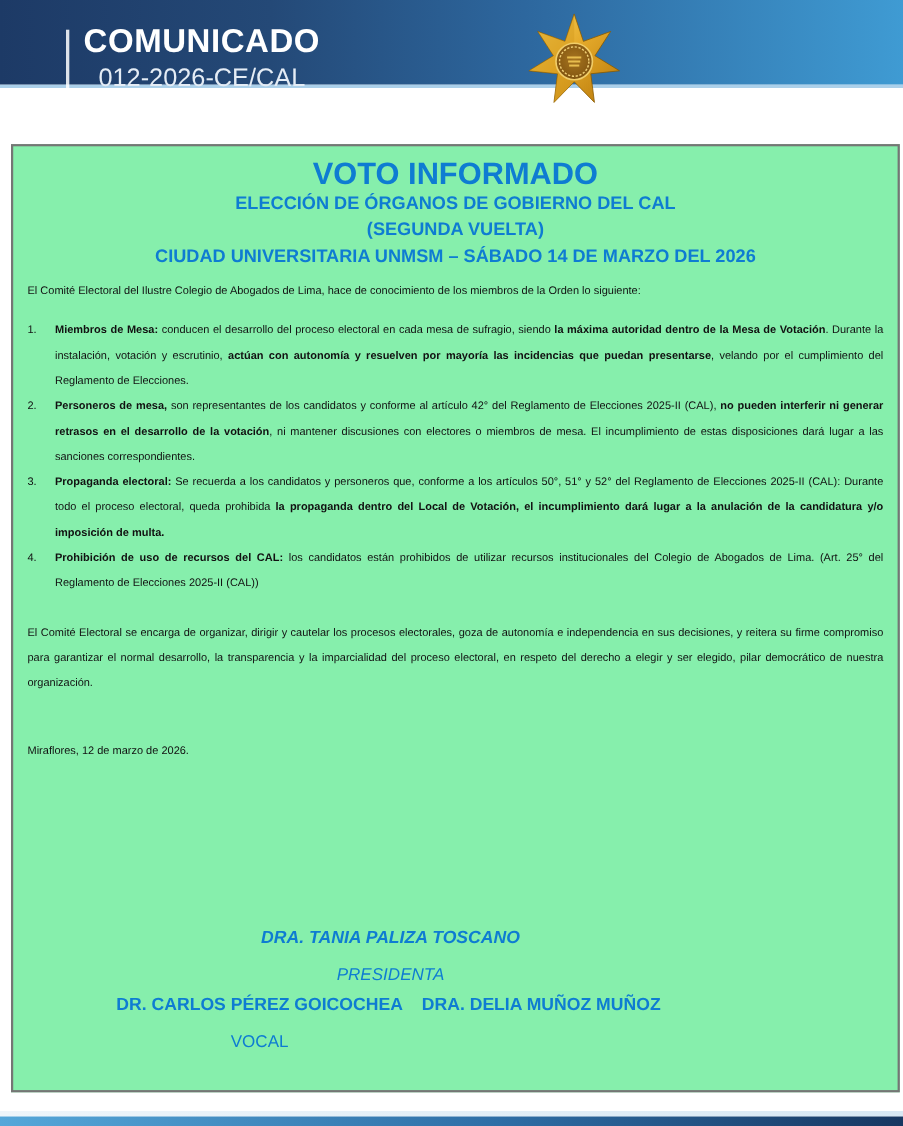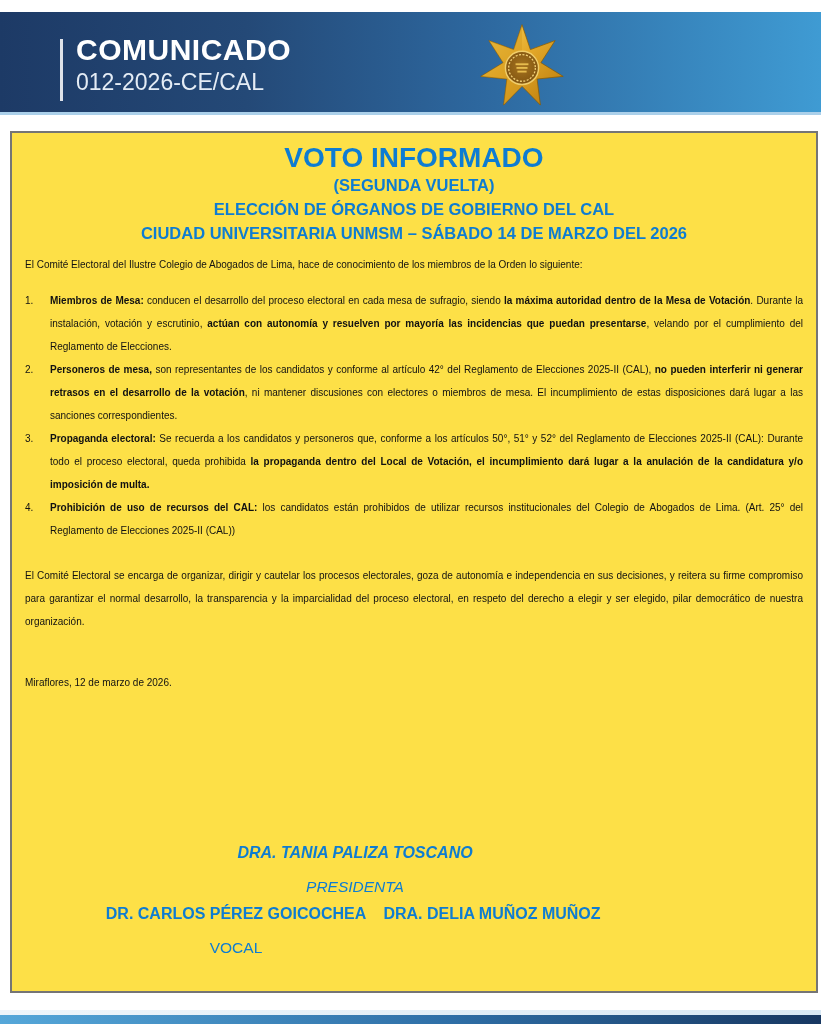--- a/index.html
+++ b/index.html
@@ -4,39 +4,40 @@
 <style>
   * { margin:0; padding:0; box-sizing:border-box; }
   html,body { background:#ffffff; }
   .page {
     position:relative; width:821px; height:1024px; overflow:hidden;
     background:#ffffff; font-family:"Liberation Sans", sans-serif;
   }
 
   
   .band {
-    position:absolute; top:12px; left:0; width:821px; height:103px;
+    position:absolute; top:0; left:0; width:821px; height:80px;
     background:linear-gradient(90deg,#1d3a66 0%, #244977 30%, #2d679e 58%, #3f9bd3 100%);
     border-bottom:3px solid #abd0ea;
+    text-align:center;
   }
   .band-vline { position:absolute; left:60px; top:27px; width:3px; height:62px; background:rgba(255,255,255,.85); }
   .band-titles { position:absolute; left:76px; top:22px; color:#ffffff; }
   .band-title { font-size:30px; font-weight:bold; letter-spacing:.5px; line-height:32px; }
   .band-sub   { font-size:23px; color:#e4ecf5; line-height:28px; margin-top:2px; }
 
   .logo { position:absolute; left:476px; top:3px; width:92px; height:104px; }
 
   .org { position:absolute; left:592px; top:27px; }
   .org-line { font-size:16px; font-weight:bold; color:#1c3865; letter-spacing:3px; word-spacing:6px; line-height:18px; }
   .org-unit { margin-top:6px; font-size:15px; font-weight:bold; color:#ffffff; letter-spacing:.8px; }
 
   
   .doc {
     position:absolute; left:10px; top:131px; width:808px; height:862px;
-    border:2px solid #757575; background:#fde047; padding:10px 13px 0 13px;
+    border:2px solid #757575; background:#86efac; padding:10px 13px 0 13px;
   }
   .doc-title { text-align:center; color:#0e7cd2; font-weight:bold; font-size:28px; line-height:30px; }
   .doc-sub   { text-align:center; color:#0e7cd2; font-weight:bold; font-size:16.5px; line-height:24px; }
 
   .body-text { font-size:10px; line-height:23px; color:#111111; }
   .intro   { margin-top:8px;  text-align:justify; }
   .closing { margin-top:22px; text-align:justify; }
   .dateline{ margin-top:38px; }
 
   .list { margin-top:13px; }
@@ -89,22 +90,22 @@
       <circle cx="50" cy="53" r="14.5" fill="none" stroke="#f3d27a" stroke-width="1.4" stroke-dasharray="2.2 1.6"></circle>
       <rect x="43" y="48" width="14" height="2" fill="#e7bc4e"></rect>
       <rect x="44" y="52" width="12" height="2" fill="#e7bc4e"></rect>
       <rect x="45" y="56" width="10" height="2" fill="#e7bc4e"></rect>
     </svg>
 
   </div>
 
   <div class="doc">
     <div class="doc-title">VOTO INFORMADO</div>
+    <div class="doc-sub">ELECCIÓN DE ÓRGANOS DE GOBIERNO DEL CAL</div>
     <div class="doc-sub">(SEGUNDA VUELTA)</div>
-    <div class="doc-sub">ELECCIÓN DE ÓRGANOS DE GOBIERNO DEL CAL</div>
     <div class="doc-sub">CIUDAD UNIVERSITARIA UNMSM – SÁBADO 14 DE MARZO DEL 2026</div>
 
     <p class="body-text intro">El Comité Electoral del Ilustre Colegio de Abogados de Lima, hace de conocimiento de los miembros de la Orden lo siguiente:</p>
 
     <div class="list">
       <div class="item body-text">
         <div class="item-num">1.</div>
         <div class="item-text"><b>Miembros de Mesa: </b><span>conducen el desarrollo del proceso electoral en cada mesa de sufragio, siendo </span><b>la máxima autoridad dentro de la Mesa de Votación</b><span>. Durante la instalación, votación y escrutinio, </span><b>actúan con autonomía y resuelven por mayoría las incidencias que puedan presentarse</b><span>, velando por el cumplimiento del Reglamento de Elecciones.</span></div>
       </div>
       <div class="item body-text">

